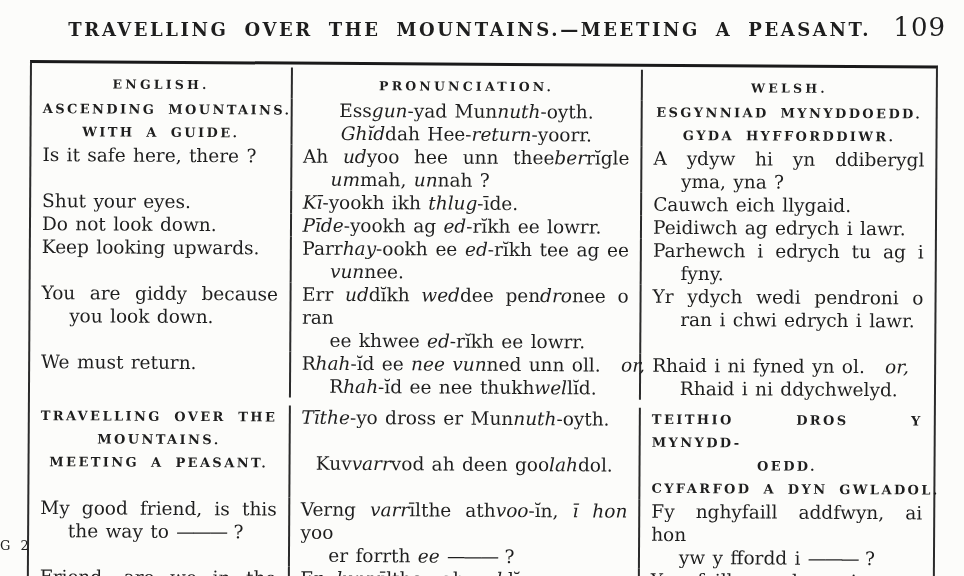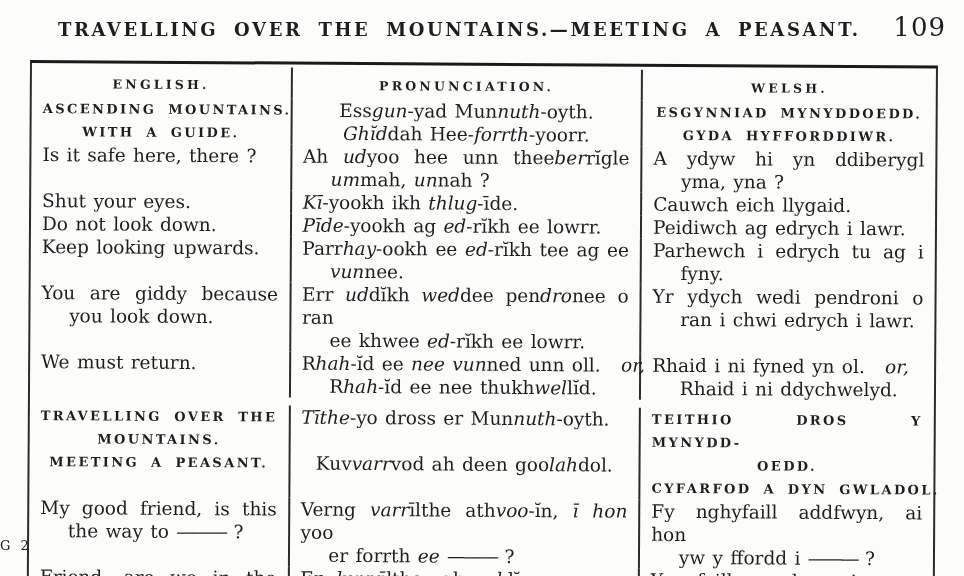--- a/index.html
+++ b/index.html
@@ -12,21 +12,21 @@
     overflow: hidden;
     position: relative;
   }
 
   
   .page-header {
     position: absolute; top: 12px; left: 58px; right: 18px;
     display: flex; align-items: baseline;
   }
   .page-title {
-    flex: 1; 
+    flex: 1; text-align: center;
     font-weight: 700; font-size: 18px;
     letter-spacing: 2.6px; word-spacing: 7px;
     white-space: nowrap;
   }
   .page-number {
     font-size: 26px; margin-left: 12px; letter-spacing: 1px; text-align: center;
   }
 
   
   .table-box {
@@ -88,21 +88,21 @@
         <div class="line caps center"><span>WELSH.</span></div>
       </div>
     </div>
     <div class="trow">
       <div class="tcell col-0">
         <div class="line caps center"><span>ASCENDING MOUNTAINS.</span></div>
         <div class="line caps center"><span>WITH A GUIDE.</span></div>
       </div>
       <div class="tcell col-1">
         <div class="line center"><span>Ess</span><em>gun</em><span>-yad Mun</span><em>nuth</em><span>-oyth.</span></div>
-        <div class="line center"><em>Ghĭd</em><span>dah Hee-</span><em>forrth</em><span>-yoorr.</span></div>
+        <div class="line center"><em>Ghĭd</em><span>dah Hee-</span><em>return</em><span>-yoorr.</span></div>
       </div>
       <div class="tcell col-2">
         <div class="line caps center"><span>ESGYNNIAD MYNYDDOEDD.</span></div>
         <div class="line caps center"><span>GYDA HYFFORDDIWR.</span></div>
       </div>
     </div>
     <div class="trow">
       <div class="tcell col-0">
         <div class="line"><span>Is it safe here, there ?</span></div>
       </div>

